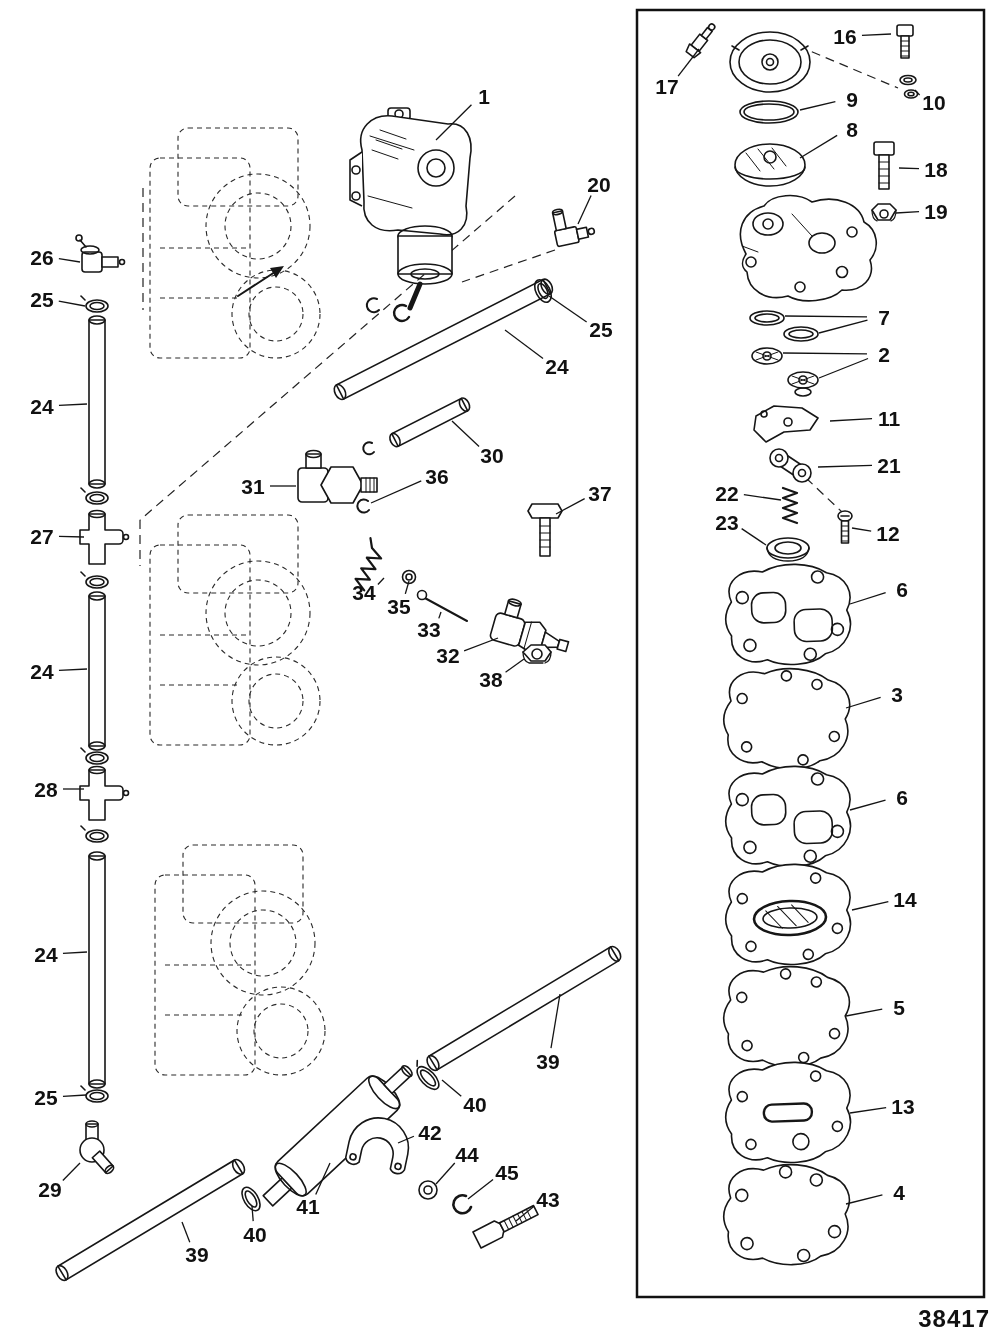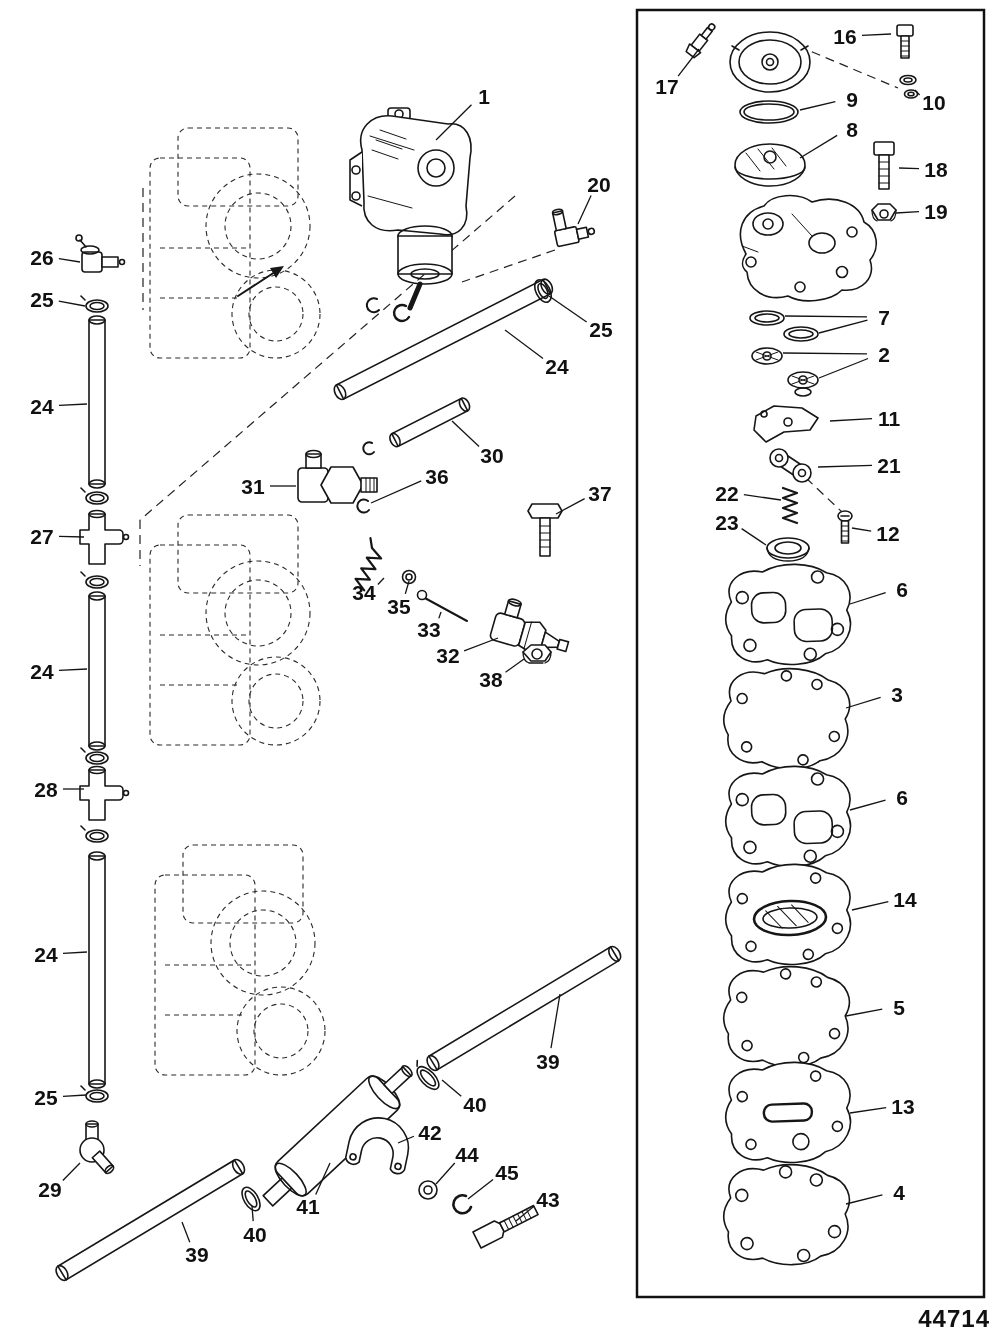--- a/index.html
+++ b/index.html
@@ -531,14 +531,14 @@
         <text x="905" y="899" class="callout">14</text>
         <line x1="882.2399284011076" y1="1009.1763910955276" x2="846" y2="1016" class="leader"></line>
         <text x="899" y="1007" class="callout">5</text>
         <line x1="886.1463613288091" y1="1107.702198800309" x2="850" y2="1113" class="leader"></line>
         <text x="903" y="1106" class="callout">13</text>
         <line x1="882.4196739174489" y1="1194.8707334837713" x2="846" y2="1204" class="leader"></line>
         <text x="899" y="1192" class="callout">4</text>
       </g>
 </svg>
 
-<div id="figno">44714</div>
+<div id="figno">38417</div>
 </div>
 
 </body></html>

